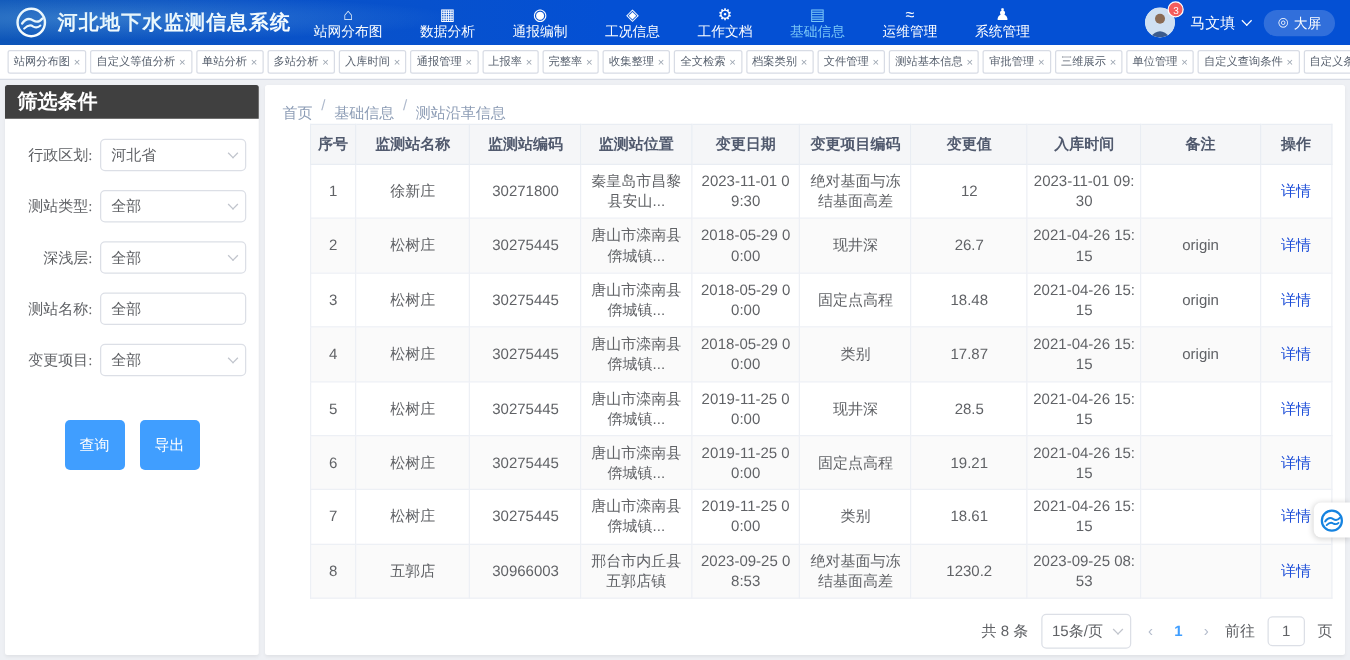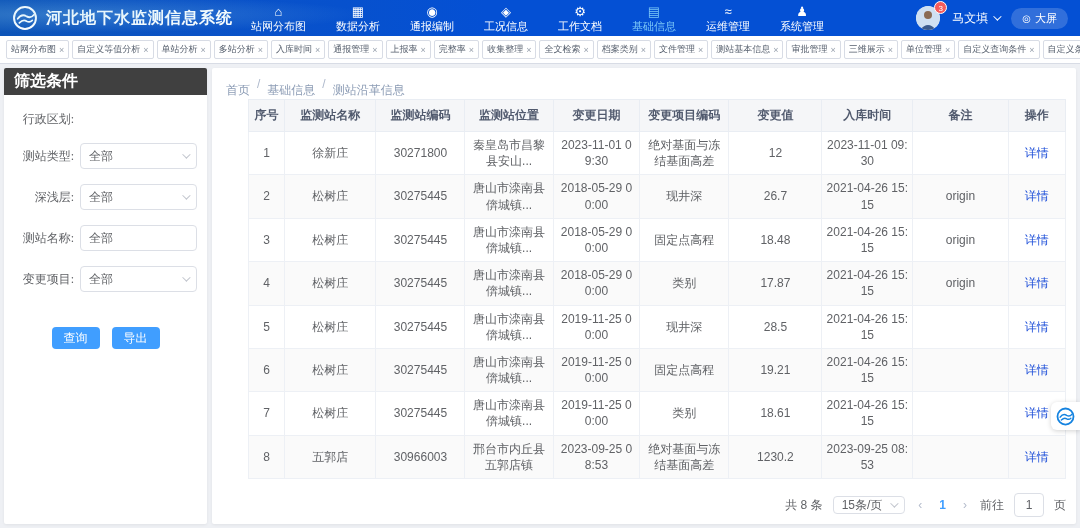--- a/index.html
+++ b/index.html
@@ -44,40 +44,40 @@
   .sidebar-hd { flex:0 0 27px; background:#404040; color:#fff; font-size:16px; font-weight:bold;
     display:flex; align-items:center; padding:0 10px; border-radius:2px 2px 0 0; }
   .form { padding:16px 10px 0 6px; }
   .frow { display:flex; align-items:center; margin-bottom:15px; }
   .flabel { flex:0 0 64px; text-align:right; font-size:12px; color:#606266; margin-right:6px; white-space:nowrap;font-family:Liberation Serif, serif; }
   .fctrl { flex:1; height:26px; border:1px solid #dcdfe6; border-radius:4px; background:#fff; font-size:12px; color:#606266;
     display:flex; align-items:center; justify-content:space-between; padding:0 8px; cursor:pointer; }
   .fctrl .val { white-space:nowrap; overflow:hidden; }
   .sel-chev { width:6px; height:6px; border-right:1px solid #c0c4cc; border-bottom:1px solid #c0c4cc; transform:rotate(45deg) translateY(-2px); flex:0 0 auto; }
   .btnrow { display:flex; justify-content:center; gap:12px; margin-top:20px; }
-  .btn { height:22px; min-width:48px; background:#409eff; border:none; border-radius:4px; color:#fff; font-size:12px;
+  .btn { height:40px; min-width:48px; background:#409eff; border:none; border-radius:4px; color:#fff; font-size:12px;
     padding:0 12px; cursor:pointer; font-family:inherit; }
 
   
   .main { flex:1; background:#fff; border-radius:2px; box-shadow:0 1px 3px rgba(0,0,0,.06);
     display:flex; flex-direction:column; padding:0 10px; min-width:0; }
   .breadcrumb { flex:0 0 30px; display:flex; align-items:center; gap:7px; font-size:12px; color:#8c9cb5; padding-left:4px; }
   .breadcrumb .sep { color:#aeb9cc; }
   .breadcrumb .bc-item { cursor:pointer;margin-top:14px; }
   .table-wrap { flex:1; min-height:0;margin-left:26px; }
   table { width:100%; border-collapse:collapse; table-layout:fixed; font-size:12px; }
   th { background:#f5f6f8; color:#515a6e; font-weight:bold; padding:7px 3px; border:1px solid #e9edf3; text-align:center; }
   td { padding:5px 3px; border:1px solid #edf0f5; text-align:center; color:#606266; line-height:1.35; word-break:break-all; }
   tr.stripe td { background:#fafafa; }
   .link { color:#1d4ed8; cursor:pointer; }
 
   
   .pagination { flex:0 0 34px; display:flex; align-items:center; justify-content:flex-end; gap:10px;
     font-size:12px; color:#606266; padding-bottom:4px;margin-top:12px; }
-  .psize { height:18px; border:1px solid #dcdfe6; border-radius:4px; display:flex; align-items:center; gap:8px;
+  .psize { height:28px; border:1px solid #dcdfe6; border-radius:4px; display:flex; align-items:center; gap:8px;
     padding:0 8px; color:#606266; cursor:pointer; }
   .parrow { color:#b4bccc; font-size:12px; cursor:pointer; padding:0 3px; }
   .pcur { color:#409eff; font-weight:bold; padding:0 4px; cursor:pointer; }
   .goto-input { width:30px; height:24px; border:1px solid #dcdfe6; border-radius:4px; text-align:center;
     font-size:12px; color:#606266; font-family:inherit; }
 
   
   .float-btn { position:absolute; right:0; top:402px; width:29px; height:28px; background:#fff;
     border-radius:6px 0 0 6px; box-shadow:0 1px 5px rgba(0,0,0,.18); display:flex; align-items:center; justify-content:center; cursor:pointer; }
 </style>
@@ -223,20 +223,24 @@
       </div>
     </div>
 
   <div class="body">
 
     <div class="sidebar">
       <div class="sidebar-hd">筛选条件</div>
       <div class="form">
           <div class="frow">
             <span class="flabel">行政区划:</span>
+            <div class="fctrl">
+              <span class="val">河北省</span>
+              <span class="sel-chev"></span>
+            </div>
           </div>
           <div class="frow">
             <span class="flabel">测站类型:</span>
             <div class="fctrl">
               <span class="val">全部</span>
               <span class="sel-chev"></span>
             </div>
           </div>
           <div class="frow">
             <span class="flabel">深浅层:</span>

